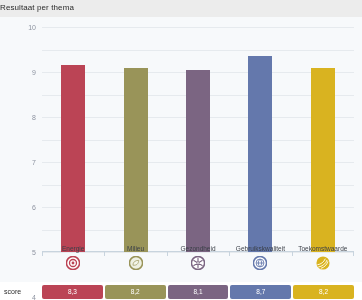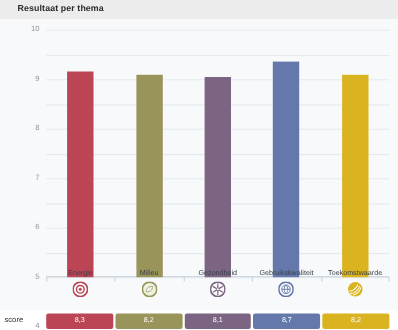--- a/index.html
+++ b/index.html
@@ -14,22 +14,22 @@
     width:362px;height:300px;
     box-sizing:border-box;
     background:#ffffff;
   }
   .title-bar{
     position:absolute;left:0;top:0;width:362px;height:17px;
     background:#ececec;
     border-bottom:1px solid #e0e0e0;
   }
   .title{
-    position:absolute;left:16px;top:3px;
-    font-size:8px;font-weight:bold;color:#2b2b2b;
+    position:absolute;left:0;top:3px;
+    font-size:8px;font-weight:normal;color:#2b2b2b;
     letter-spacing:0.1px;
     white-space:nowrap;
   }
   
   .plot-wrap{
     position:absolute;left:0;top:17px;width:362px;height:265px;
     background:#f7f9fb;
   }
   .plot{
     position:absolute;

